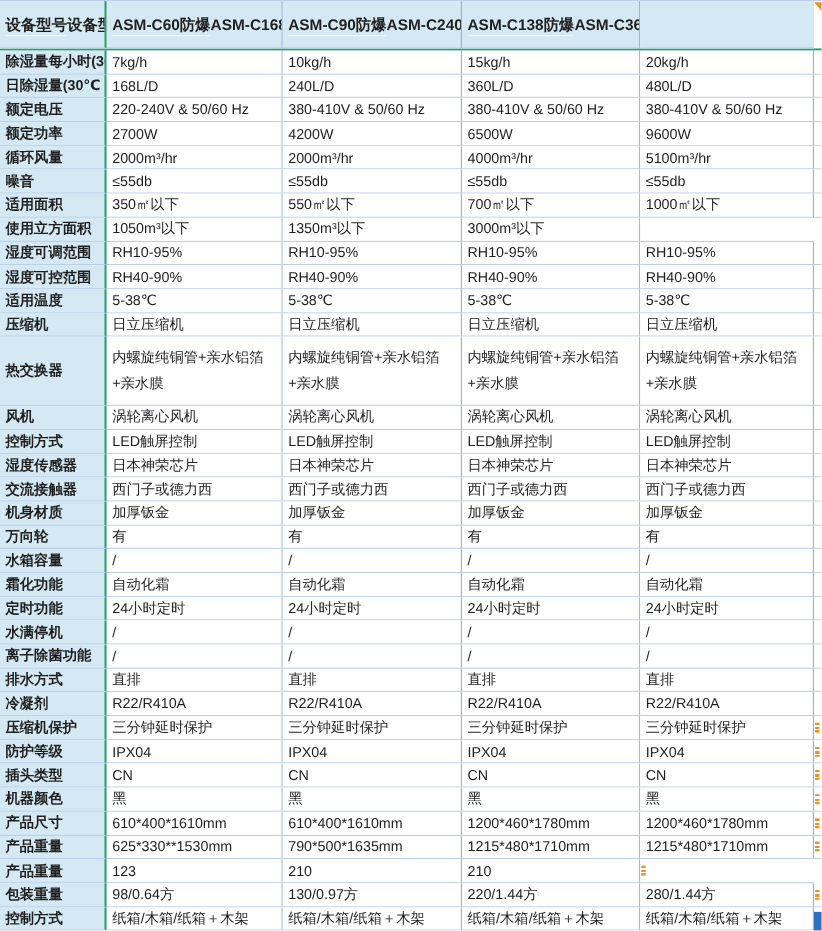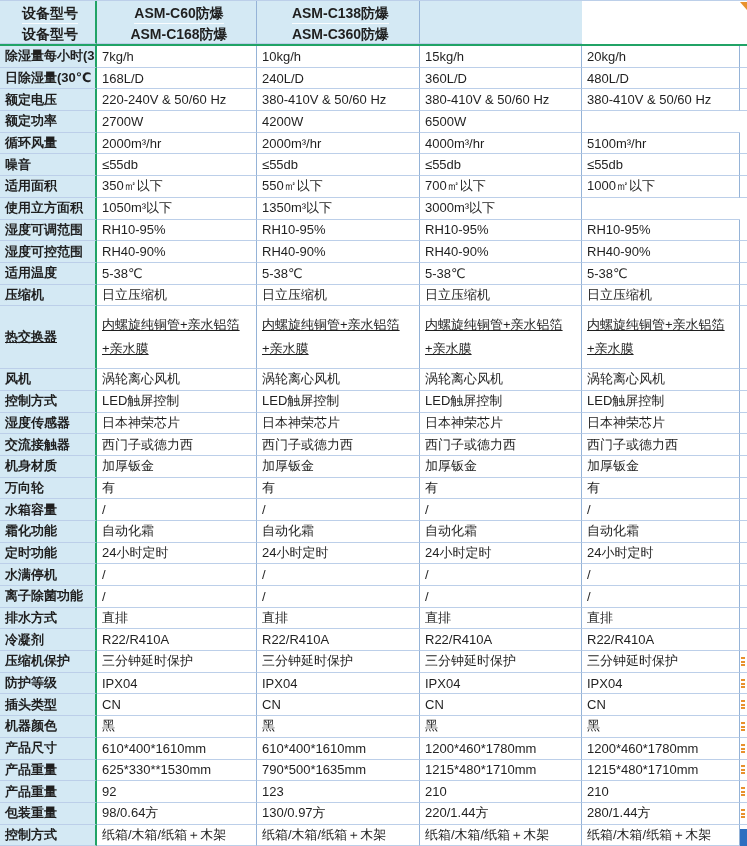--- a/index.html
+++ b/index.html
@@ -27,33 +27,33 @@
   }
   
   .header{
     height:45px;flex:0 0 45px;
     border-bottom:2px solid var(--freeze-green);
     box-sizing:border-box;
   }
   .header .cell{
     background:var(--panel-bg);
     font-weight:bold;font-size:14px;
-    display:flex;flex-direction:column;justify-content:space-between;
+    display:flex;flex-direction:row;justify-content:space-between;
     border-right:1px solid var(--v-border);
     padding:2px 0 2px 5px;overflow:hidden;white-space:nowrap;
     box-sizing:border-box;
   }
   .header .cell > div{height:20px;line-height:20px;}
   .header .cell > div:first-child{border-bottom:1px solid rgba(255,255,255,.85);}
   .header .cell.hlabel{border-right:2px solid var(--freeze-green);}
   .header .cell.sliver{padding:0;border-right:none;}
   
   .tbody{flex:1 1 auto;display:flex;flex-direction:column;min-height:0;}
   .row{flex:1 1 0;min-height:0;}
-  .row.tall{flex:2.9 1 0;text-decoration:underline;}
+  .row.tall{flex:2.9 1 0;}
   .cell{
     display:flex;align-items:center;
     font-size:13px;
     background:#fff;
     border-right:1px solid var(--v-border);
     border-bottom:1px solid var(--h-border);
     padding-left:5px;
     overflow:hidden;white-space:nowrap;
     box-sizing:border-box;
   }
@@ -90,20 +90,24 @@
   <div class="header grid">
     <div class="cell hlabel">
       <div>设备型号</div>
       <div>设备型号</div>
     </div>
     <div class="cell">
       <div>ASM-C60防爆</div>
       <div>ASM-C168防爆</div>
     </div>
     <div class="cell">
+      <div>ASM-C90防爆</div>
+      <div>ASM-C240防爆</div>
+    </div>
+    <div class="cell">
       <div>ASM-C138防爆</div>
       <div>ASM-C360防爆</div>
     </div>
     <div class="cell sliver"></div>
   </div>
 
   <div class="tbody">
       <div class="row grid">
     <div class="cell label">除湿量每小时(30</div>
     <div class="cell val">7kg/h</div>
@@ -132,20 +136,21 @@
     <div class="cell val">380-410V &amp; 50/60 Hz</div>
     <div class="cell sliver">
       
     </div>
   </div>
       <div class="row grid">
     <div class="cell label">额定功率</div>
     <div class="cell val">2700W</div>
     <div class="cell val">4200W</div>
     <div class="cell val">6500W</div>
+    <div class="cell val">9600W</div>
     <div class="cell sliver">
       
     </div>
   </div>
       <div class="row grid">
     <div class="cell label">循环风量</div>
     <div class="cell val">2000m³/hr</div>
     <div class="cell val">2000m³/hr</div>
     <div class="cell val">4000m³/hr</div>
     <div class="cell val">5100m³/hr</div>
@@ -417,21 +422,20 @@
     <div class="cell val">625*330**1530mm</div>
     <div class="cell val">790*500*1635mm</div>
     <div class="cell val">1215*480*1710mm</div>
     <div class="cell val">1215*480*1710mm</div>
     <div class="cell sliver marked">
       <span class="mark"></span>
     </div>
   </div>
       <div class="row grid">
     <div class="cell label">产品重量</div>
-    <div class="cell val">92</div>
     <div class="cell val">123</div>
     <div class="cell val">210</div>
     <div class="cell val">210</div>
     <div class="cell sliver marked">
       <span class="mark"></span>
     </div>
   </div>
       <div class="row grid">
     <div class="cell label">包装重量</div>
     <div class="cell val">98/0.64方</div>

